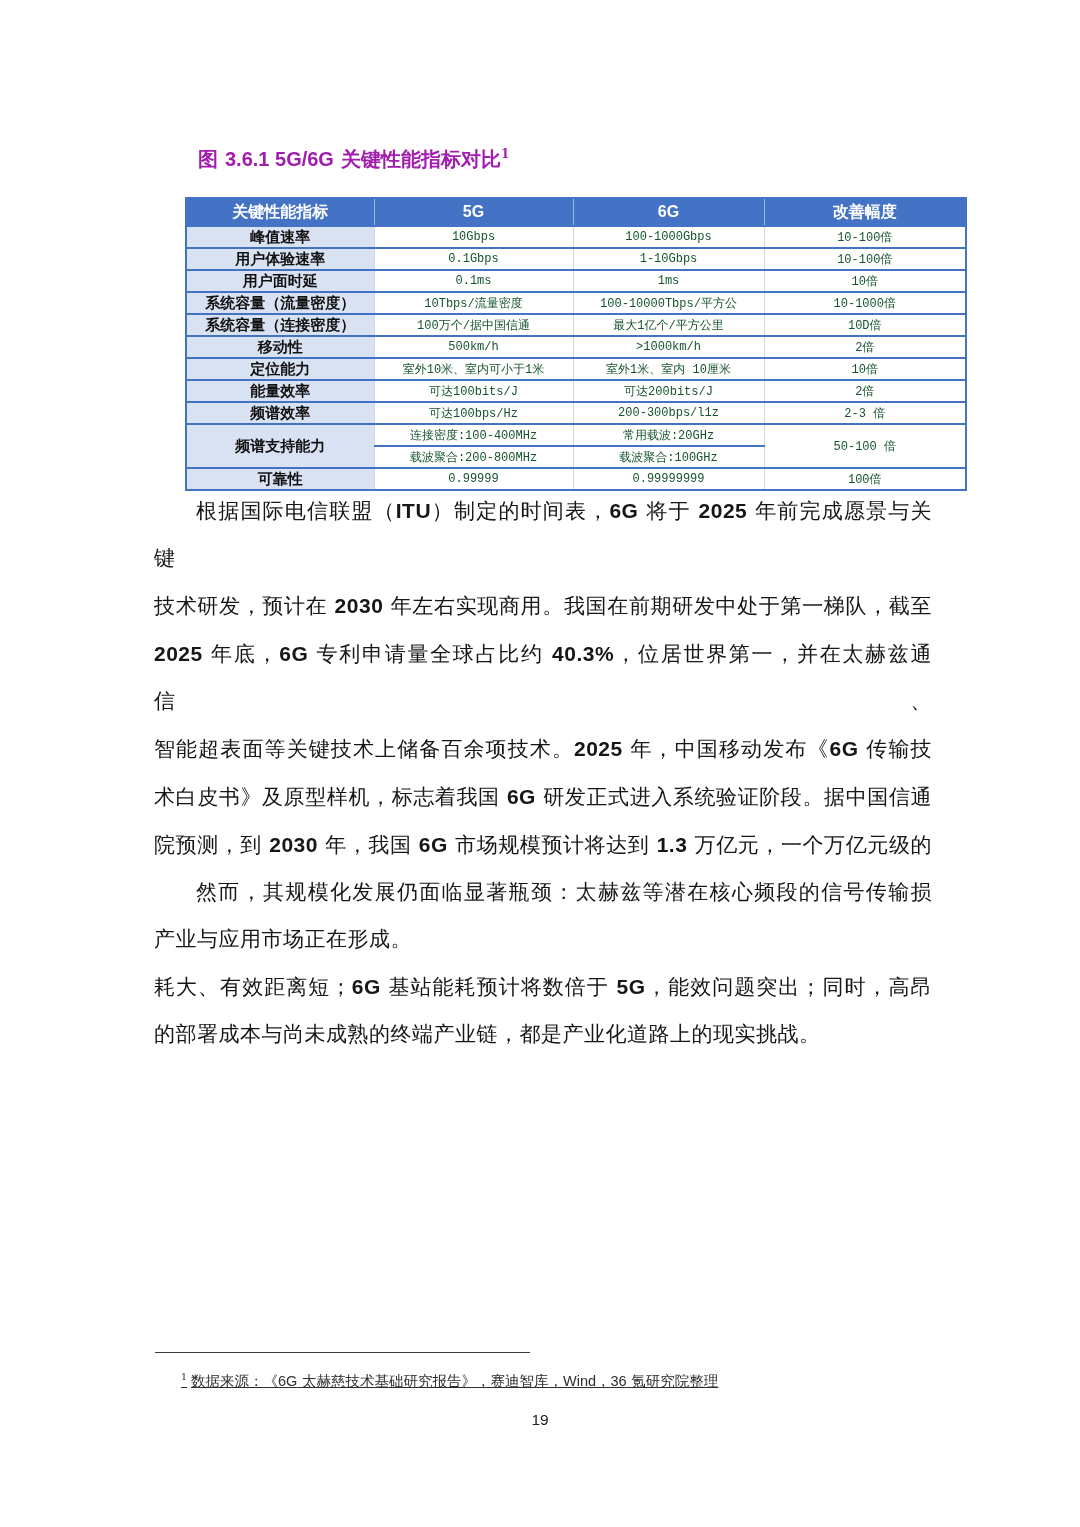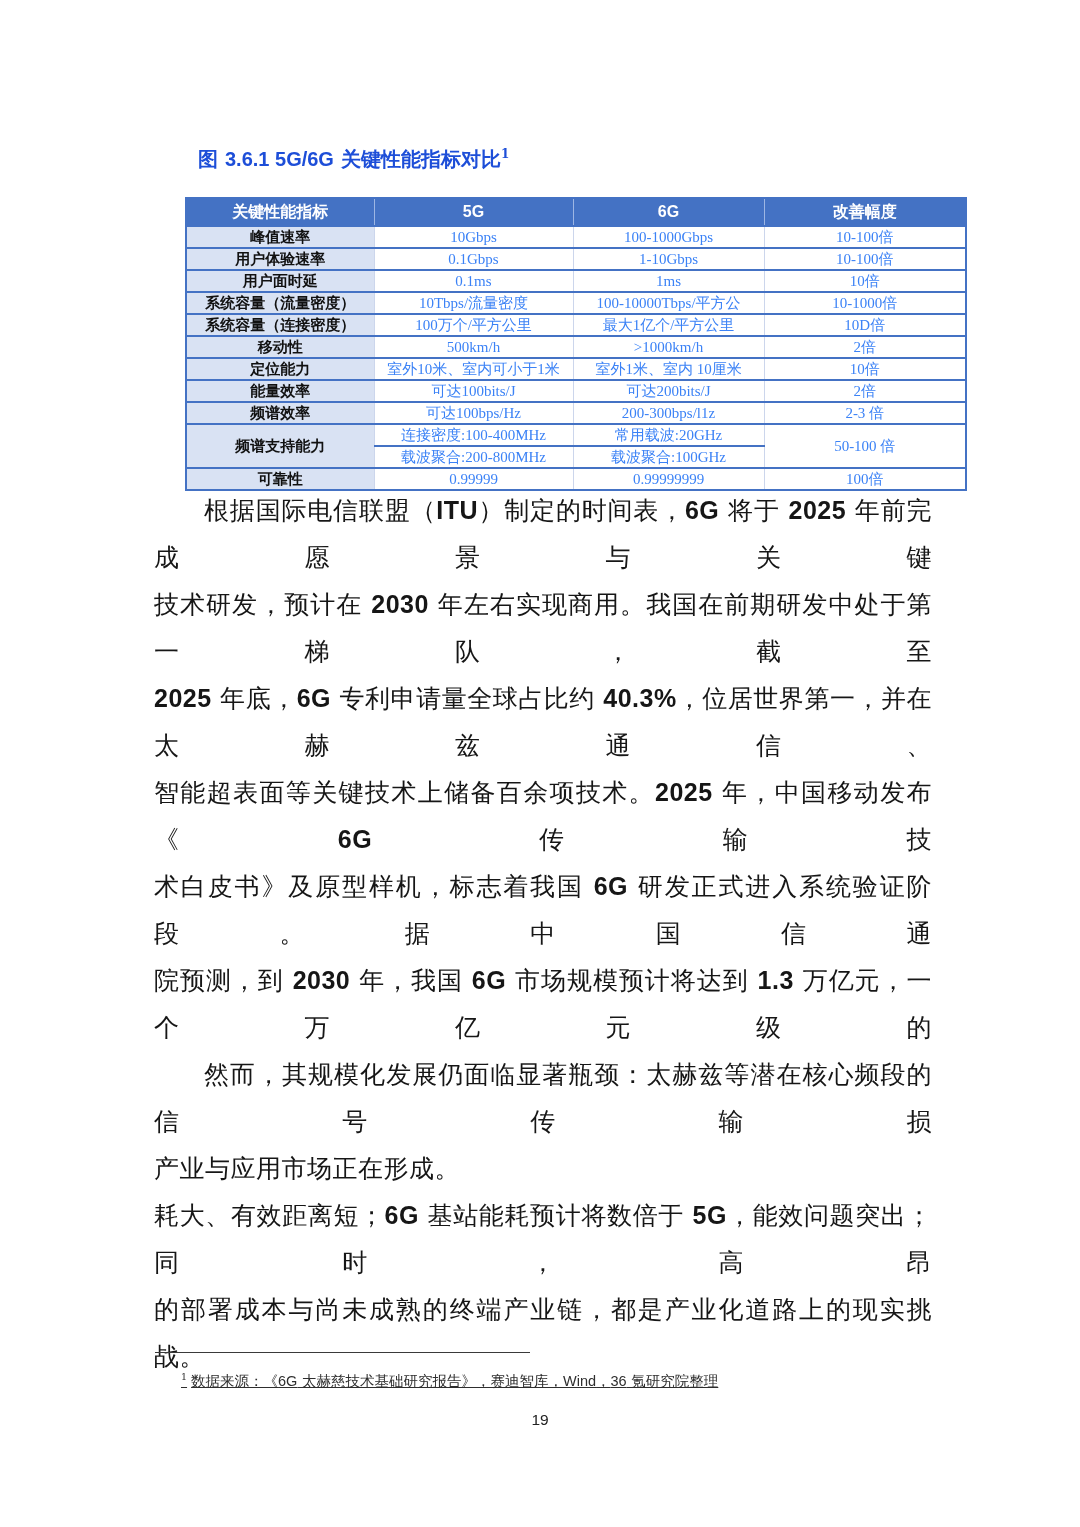--- a/index.html
+++ b/index.html
@@ -5,52 +5,52 @@
   * { margin:0; padding:0; box-sizing:border-box; }
   html,body { background:#ffffff; }
   .page {
     position:relative; width:1080px; height:1527px; margin:0 auto;
     background:#ffffff; overflow:hidden;
     font-family:"DejaVu Serif","Liberation Serif",serif;
     color:#141414;
   }
   .figure-title {
     position:absolute; left:198px; top:146px;
-    font-size:20px; font-weight:bold; color:#1d4ed8;
+    font-size:20px; font-weight:bold; color:#a21caf;
     font-family:"DejaVu Serif","Liberation Serif",serif;
   }
   .figure-title sup { font-size:12px; }
   
   .kpi-table {
     position:absolute; left:185px; top:197px; width:780px;
     border-collapse:collapse; table-layout:fixed;
     border:2px solid #4472C4;
     padding-left:36px;
   }
   .kpi-table th {
     background:#4472C4; color:#ffffff; font-weight:bold;
     font-size:16px; height:28px; text-align:center;
     font-family:"Liberation Sans",sans-serif;
     border-left:1px solid #9db6e4; border-bottom:2px solid #4472C4;
   }
   .kpi-table td {
     height:22px; text-align:center; vertical-align:middle;
-    font-size:15px; color:#3b82f6;
-    font-family:Liberation Serif, serif;
+    font-size:12px; color:#14532d;
+    font-family:Liberation Mono, monospace;
     border-top:2px solid #4472C4; border-left:1px solid #ccd6ec;
     padding:0 2px; overflow:hidden; white-space:nowrap;
   }
   .kpi-table td.lbl {
     background:#D9E2F3; font-weight:bold; font-size:15px;
     font-family:"Liberation Sans",sans-serif; color:#111;
   }
   
   .body-text {
     position:absolute; left:154px; top:487px; width:778px;
-    font-size:25px; line-height:47px; color:#161616;
+    font-size:21px; line-height:47px; color:#161616;
     letter-spacing:0.5px;
   }
   .line { text-align:justify; text-align-last:justify; }
   .line.last { text-align-last:left; }
   .line.indent { text-indent:2em; }
   .lat { font-family:"Liberation Sans",sans-serif; }
   .rich-bold .lat { font-weight:bold; }
   
   .footnote-rule {
     position:absolute; left:155px; top:1352px; width:375px;
@@ -109,21 +109,21 @@
         <td>10倍</td>
       </tr>
       <tr>
         <td class="lbl">系统容量（流量密度）</td>
         <td>10Tbps/流量密度</td>
         <td>100-10000Tbps/平方公</td>
         <td>10-1000倍</td>
       </tr>
       <tr>
         <td class="lbl">系统容量（连接密度）</td>
-        <td>100万个/平方公里</td>
+        <td>100万个/据中国信通</td>
         <td>最大1亿个/平方公里</td>
         <td>10D倍</td>
       </tr>
       <tr>
         <td class="lbl">移动性</td>
         <td>500km/h</td>
         <td>&gt;1000km/h</td>
         <td>2倍</td>
       </tr>
       <tr>

